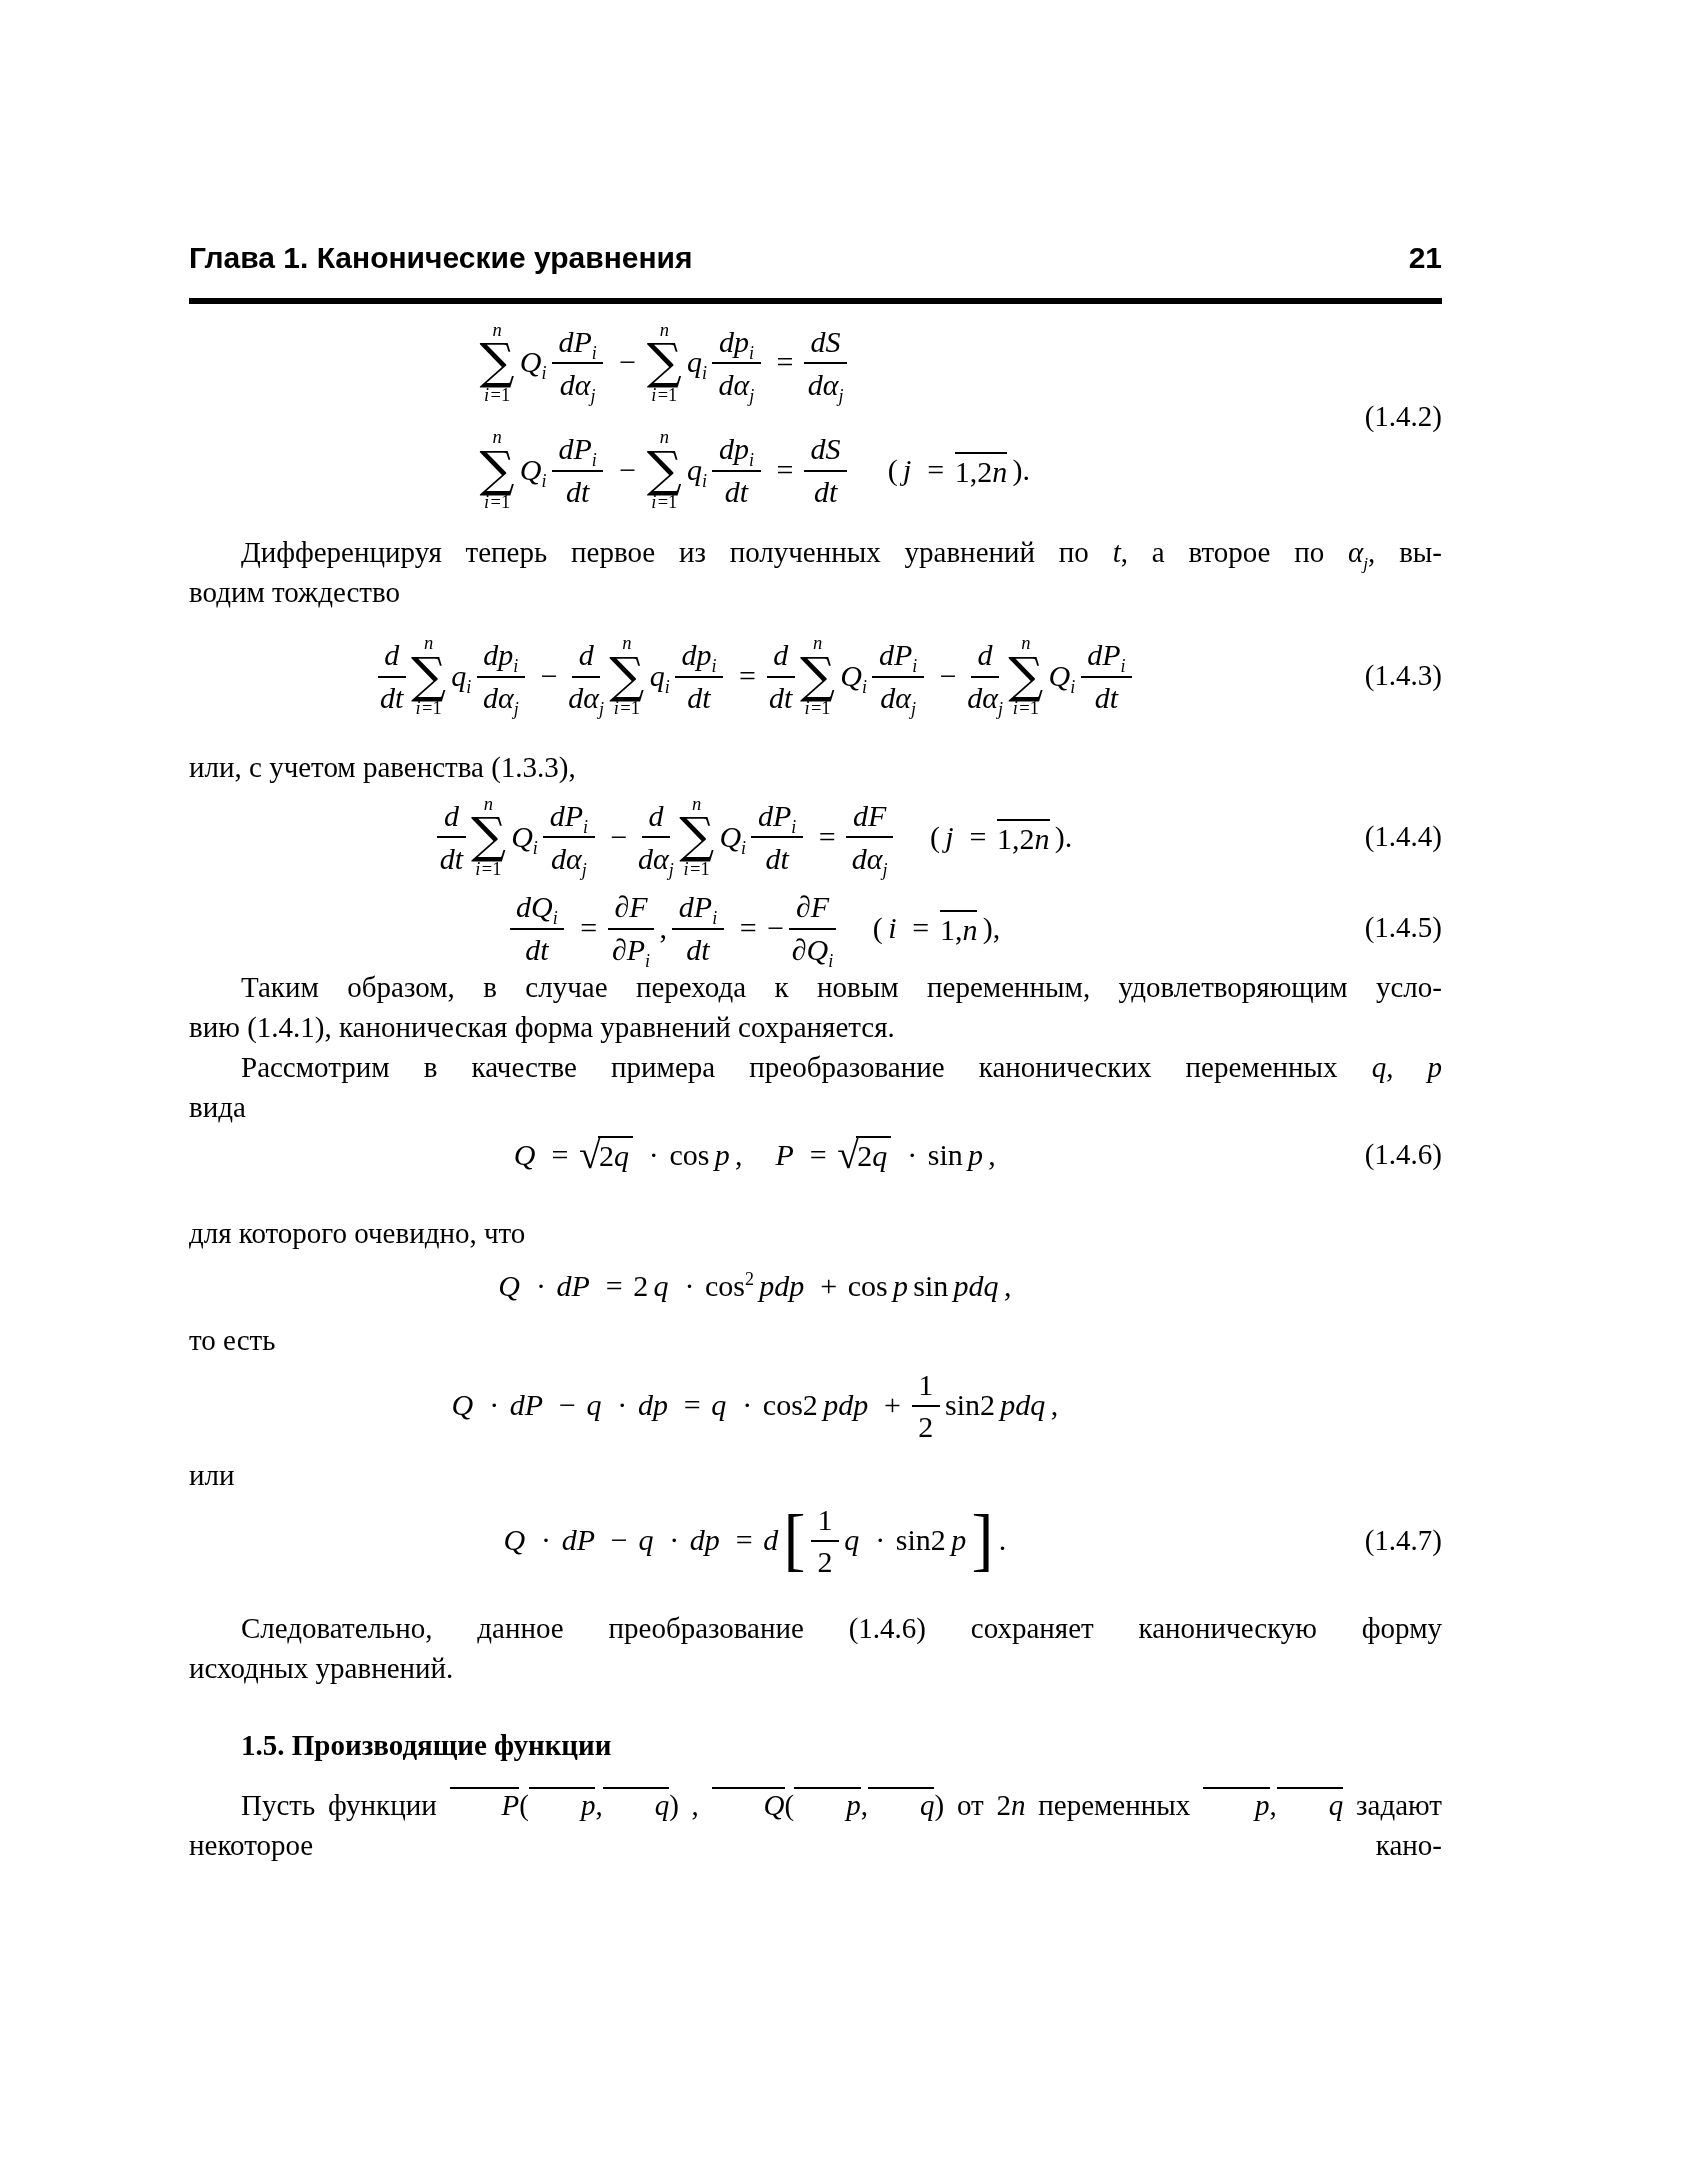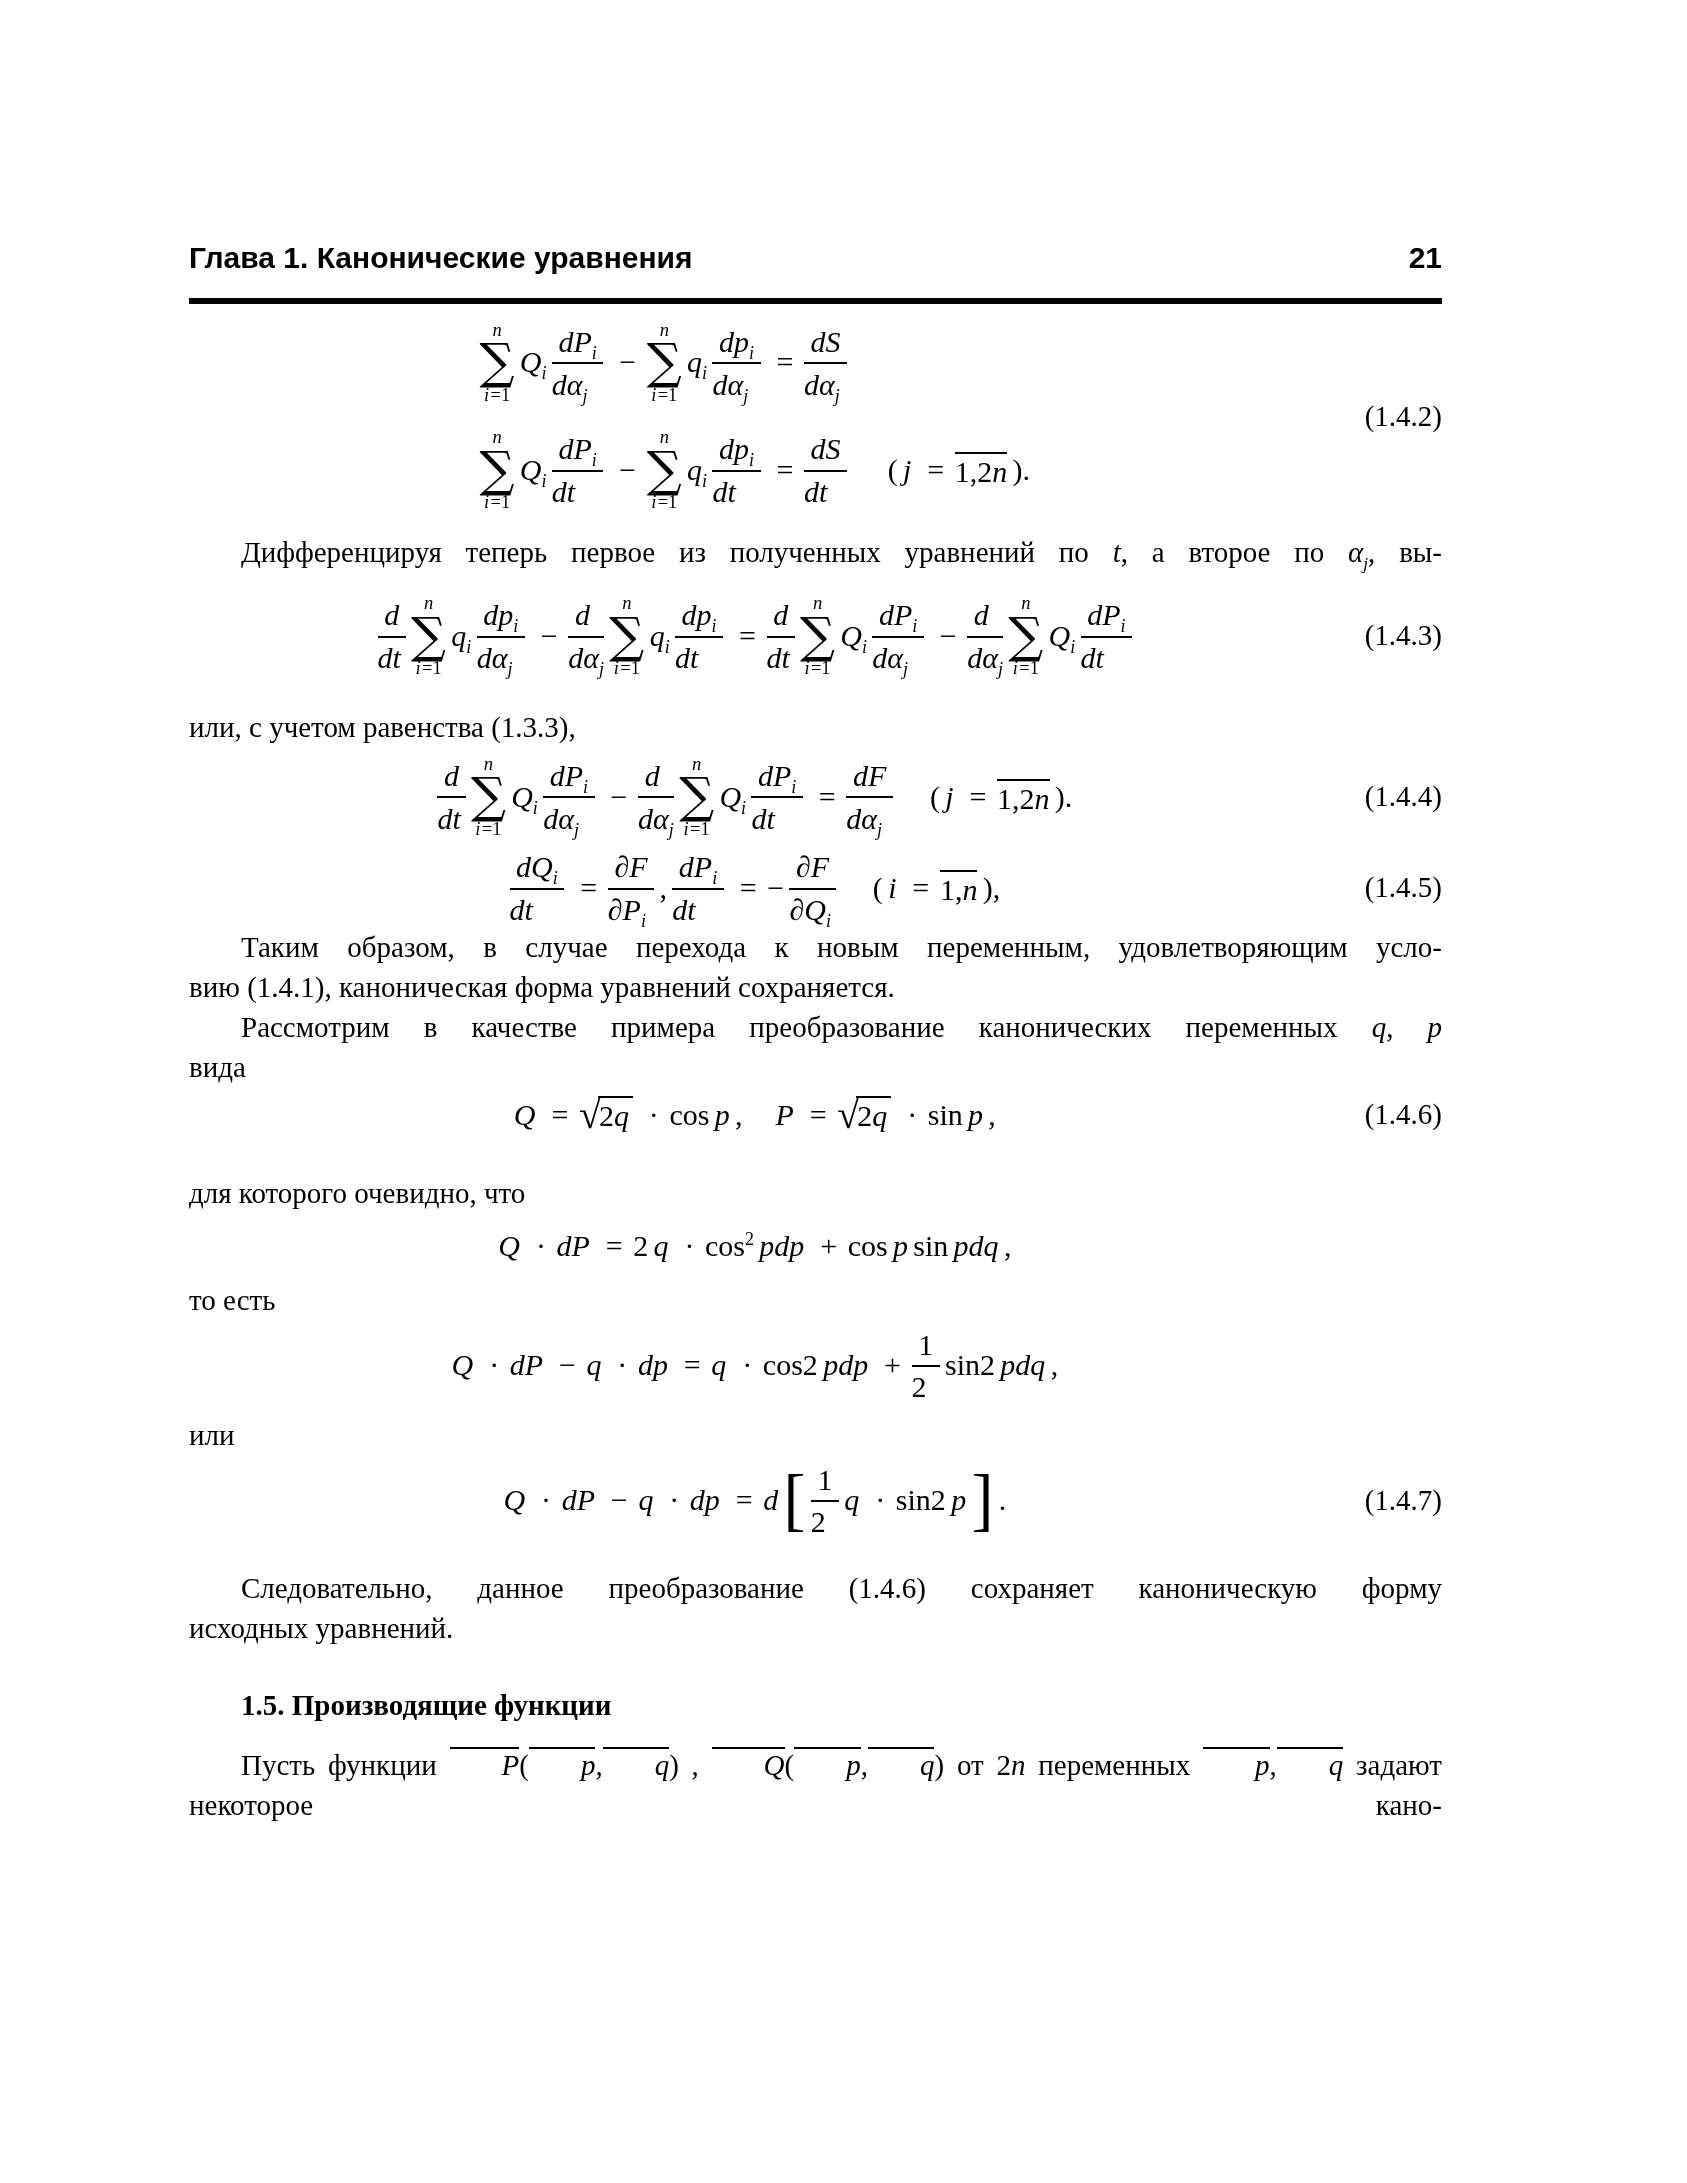--- a/index.html
+++ b/index.html
@@ -29,21 +29,21 @@
   
   .eqrow{display:flex;align-items:center;}
   .eqcenter{flex:1;display:flex;justify-content:center;}
   .eqcol{display:flex;flex-direction:column;align-items:flex-start;row-gap:24px;}
   .eqnum{width:116px;text-align:right;font-size:29px;white-space:nowrap;}
   .eqline{display:flex;align-items:center;font-size:30px;line-height:1.12;}
   .eqline>span{margin-right:5.3px;}
   .it{font-style:italic;}
   .rm{font-style:normal;}
   .op{margin:0 10.6px !important;}
-  .frac{display:inline-flex;flex-direction:column;}
+  .frac{display:inline-flex;flex-direction:column;align-items:center;}
   .frac .num{border-bottom:2.6px solid #000;padding:1.3px 6.6px 4px;display:inline-flex;align-items:baseline;}
   .frac .den{padding-top:3.3px;display:inline-flex;align-items:baseline;}
   .sum{display:inline-flex;flex-direction:column;align-items:center;line-height:1;}
   .sum .lim{font-size:18.5px;line-height:1;display:inline-flex;}
   .sum .lim span{margin:0 0.7px;}
   .sum .sigma{font-size:49px;line-height:.95;font-family:"DejaVu Serif","DejaVu Sans",serif;}
   sub,sup{font-size:.6em;line-height:0;}
   .ol{display:inline-block;border-top:2px solid #000;padding-top:2px;line-height:1.05;}
   .pline .ol{padding-top:0.7px;border-top-width:2px;}
   .sqrt{display:inline-flex;align-items:center;}
@@ -170,20 +170,21 @@
             <span class="ol"><span class="rm">1,2</span><span class="it">n</span></span>
             <span class="rm">).</span>
           </div>
       </div>
     </div>
     <div class="eqnum">(1.4.2)</div>
   </div>
 
   <div class="para" style="margin-top:20px">
       <div class="pline" style="text-indent: 52px;"><span class="rm">Дифференцируя теперь первое из полученных уравнений по </span><span class="it">t</span><span class="rm">, а второе по </span><span class="it">α<sub>j</sub></span><span class="rm">, вы-</span></div>
+      <div class="pline last"><span class="rm">водим тождество</span></div>
     </div>
 
   <div class="eqrow" style="margin-top:22.5px">
     <div class="eqcenter">
       <div class="eqline">
           <span class="frac">
             <span class="num">
               <span class="it">d</span>
             </span>
             <span class="den">

